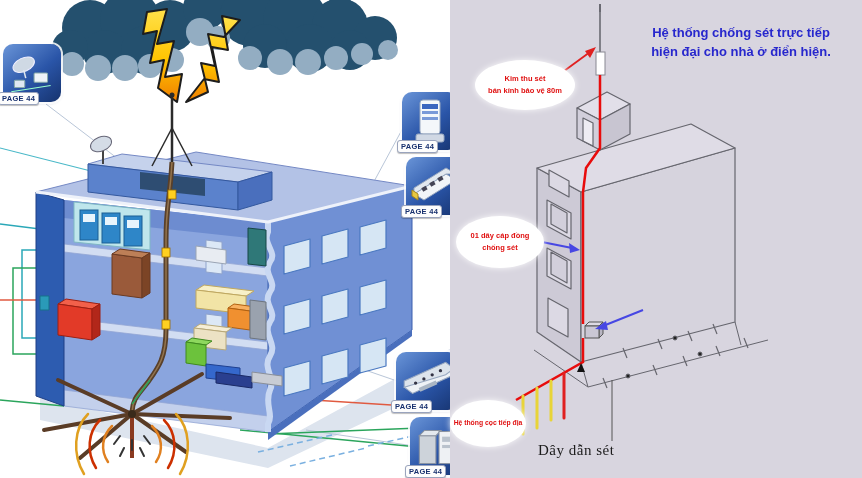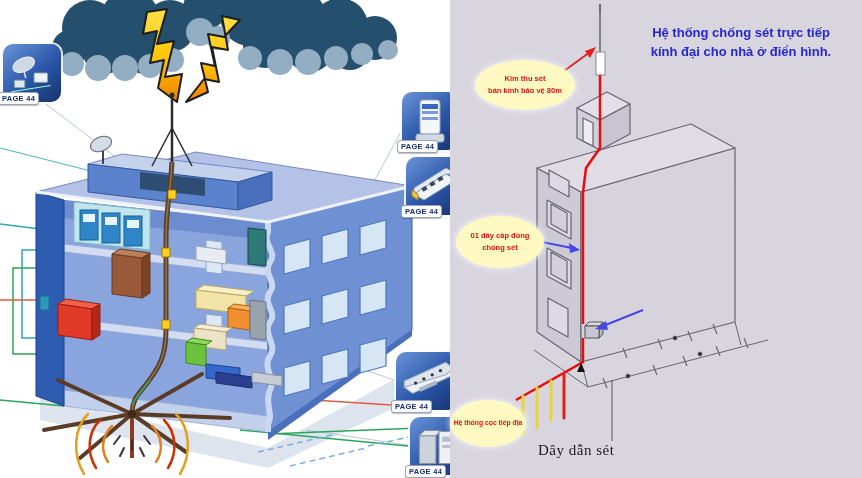--- a/index.html
+++ b/index.html
@@ -13,21 +13,21 @@
   
   .page-icon{position:absolute;border-radius:10px;
     background:linear-gradient(140deg,#6a95d8 0%,#2a55a8 55%,#16336e 100%);
     box-shadow:0 0 0 2px rgba(255,255,255,.85),0 1px 3px rgba(40,60,110,.35);}
   .page-pill{position:absolute;left:-5px;bottom:-3px;background:#fdfdfd;
     border:1px solid #9aa4bd;border-radius:3px;padding:0 3px;
     font-size:7.5px;font-weight:bold;color:#17306e;letter-spacing:.3px;
     line-height:11px;white-space:nowrap;box-shadow:0 1px 1px rgba(0,0,0,.25);}
 
   
-  .callout{position:absolute;background:#fef9c3;border-radius:50%;
+  .callout{position:absolute;background:#ffffff;border-radius:50%;
     display:flex;flex-direction:column;align-items:center;justify-content:center;
     text-align:center;color:#e01010;font-weight:bold;font-size:7.5px;
     line-height:1.6;box-shadow:0 0 6px rgba(255,255,255,.9);}
   .callout div{white-space:nowrap;}
 
   #rp-title{position:absolute;left:192px;top:24px;width:198px;text-align:center;
     color:#2727cd;font-weight:bold;font-size:13px;line-height:1.45;}
   #rp-caption{position:absolute;left:88px;top:442px;width:110px;
     font-family:"Liberation Serif",serif;font-weight:normal;font-size:15px;
     color:#1c1c1c;letter-spacing:.5px;}
@@ -381,21 +381,21 @@
       </g>
 
       <g>
         <line x1="193" y1="310" x2="153" y2="326" stroke="#4747e3" stroke-width="2"></line>
         <polygon points="145,329 156,321 158,330" fill="#4747e3"></polygon>
       </g>
     </svg>
 
     <div id="rp-title">
       <div>Hệ thống chống sét trực tiếp</div>
-      <div>kính đại cho nhà ở điển hình.</div>
+      <div>hiện đại cho nhà ở điển hiện.</div>
     </div>
 
     <div class="callout" style="left:25px;top:60px;width:100px;height:50px;">
       <div>Kim thu sét</div>
       <div>bán kính bảo vệ 80m</div>
     </div>
     <div class="callout" style="left:6px;top:216px;width:88px;height:52px;align-items:center;">
       <div>01 dây cáp đồng</div>
       <div>chống sét</div>
     </div>

